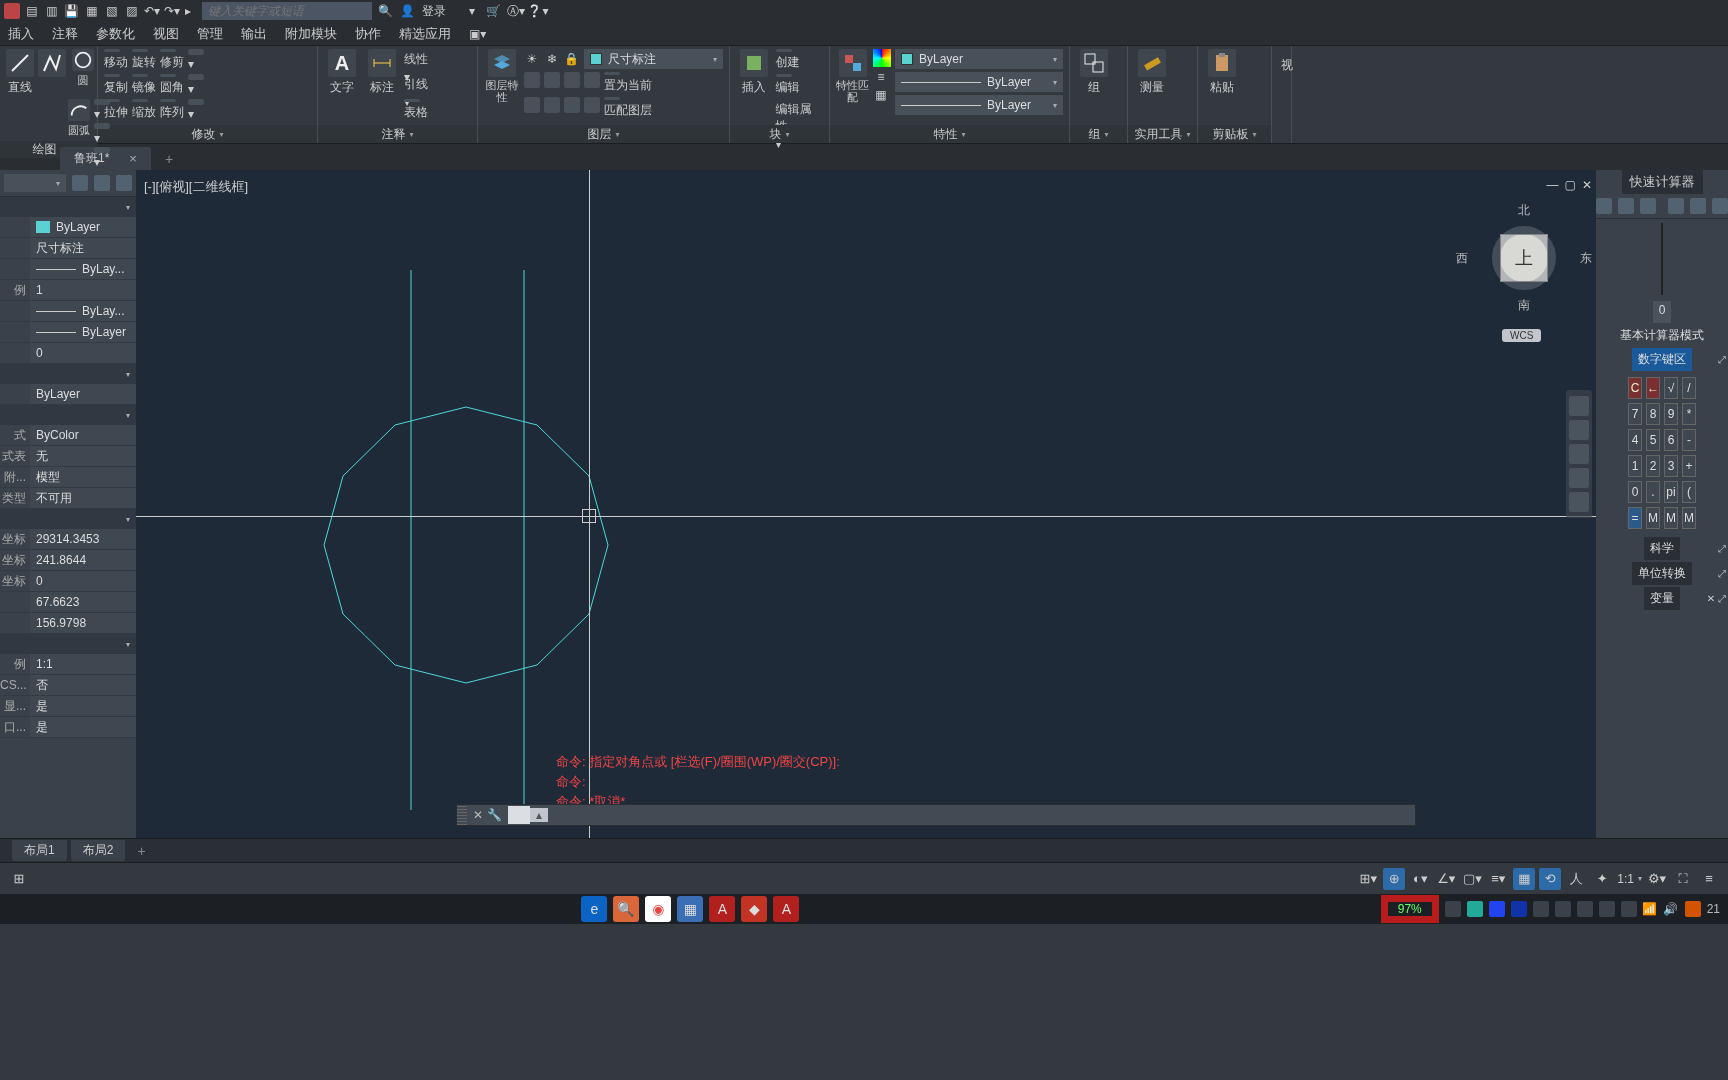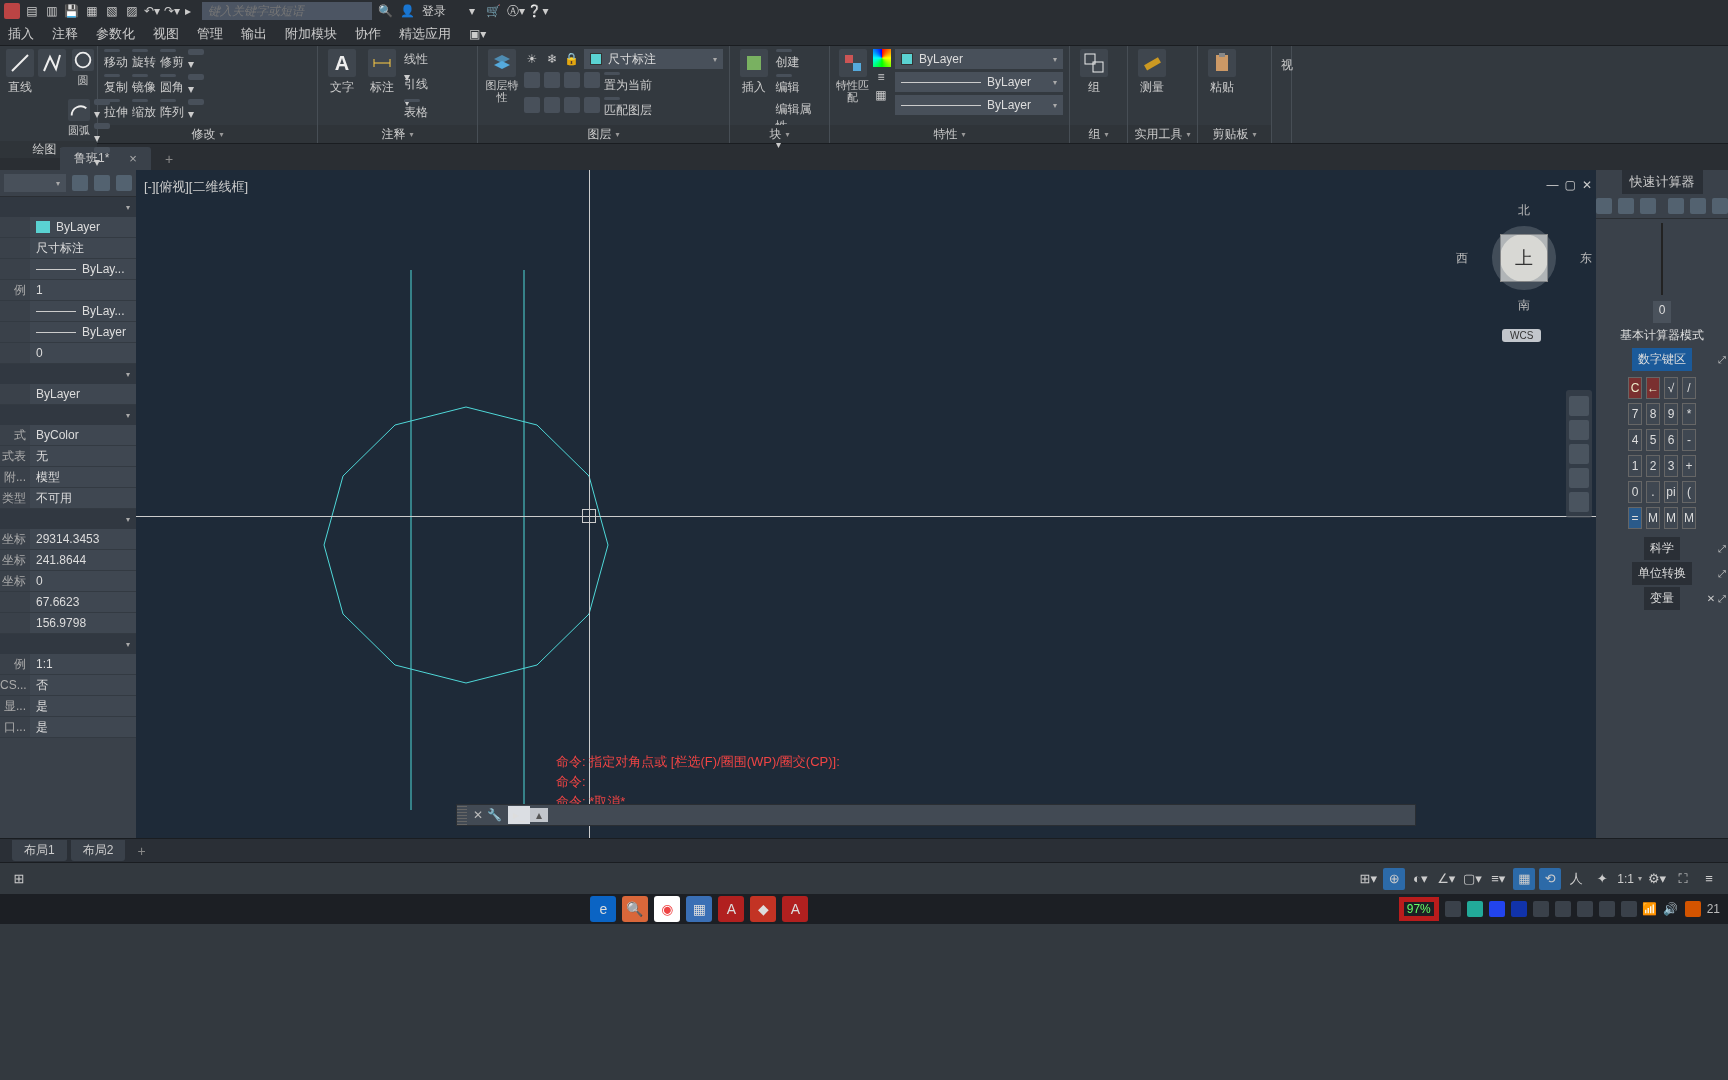--- a/index.html
+++ b/index.html
@@ -788,21 +788,21 @@
   <div class="tb-center">
     <div class="tb-app" style="background:#0b64c4">e</div>
     <div class="tb-app" style="background:#d9673a">🔍</div>
     <div class="tb-app" style="background:#fff;color:#e44">◉</div>
     <div class="tb-app" style="background:#3a6fb5">▦</div>
     <div class="tb-app" style="background:#b1201f">A</div>
     <div class="tb-app" style="background:#c33324">◆</div>
     <div class="tb-app" style="background:#b1201f">A</div>
   </div>
   <div class="tb-right">
-    <span style="border:5px solid #b91c1c;padding:0 3px;color:#6f6">97%</span>
+    <span style="border:7px solid #b91c1c;padding:0 10px;color:#6f6">97%</span>
     <span class="tray-ico"></span>
     <span class="tray-ico" style="background:#2a9"></span>
     <span class="tray-ico" style="background:#24e"></span>
     <span class="tray-ico" style="background:#13a"></span>
     <span class="tray-ico"></span>
     <span class="tray-ico"></span>
     <span class="tray-ico"></span>
     <span class="tray-ico"></span>
     <span class="tray-ico"></span>
     <span style="color:#ccc">📶</span>

